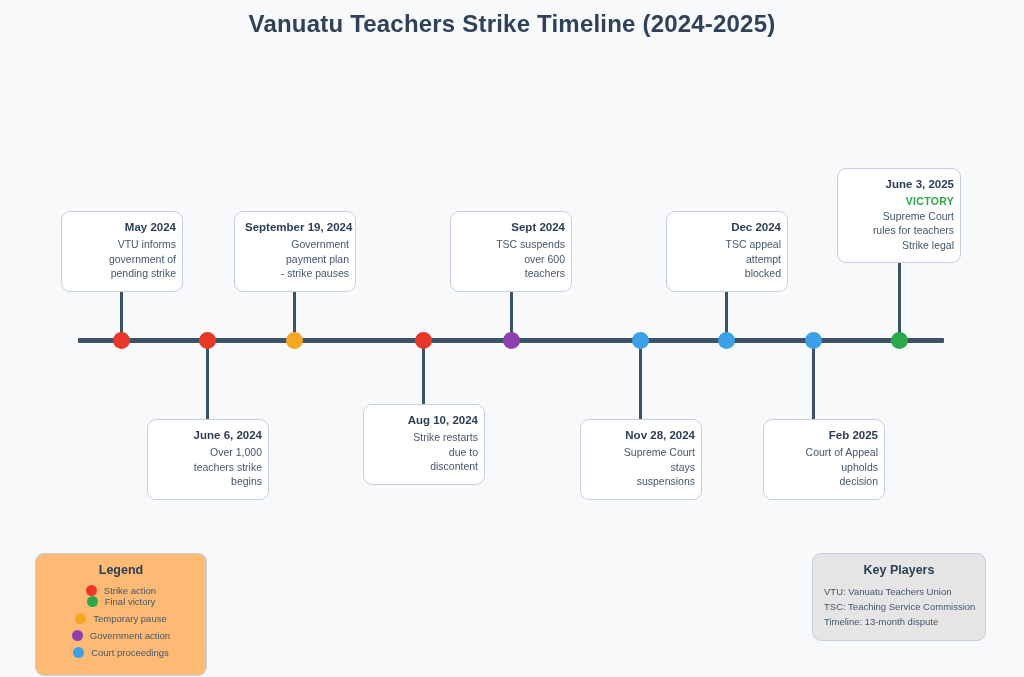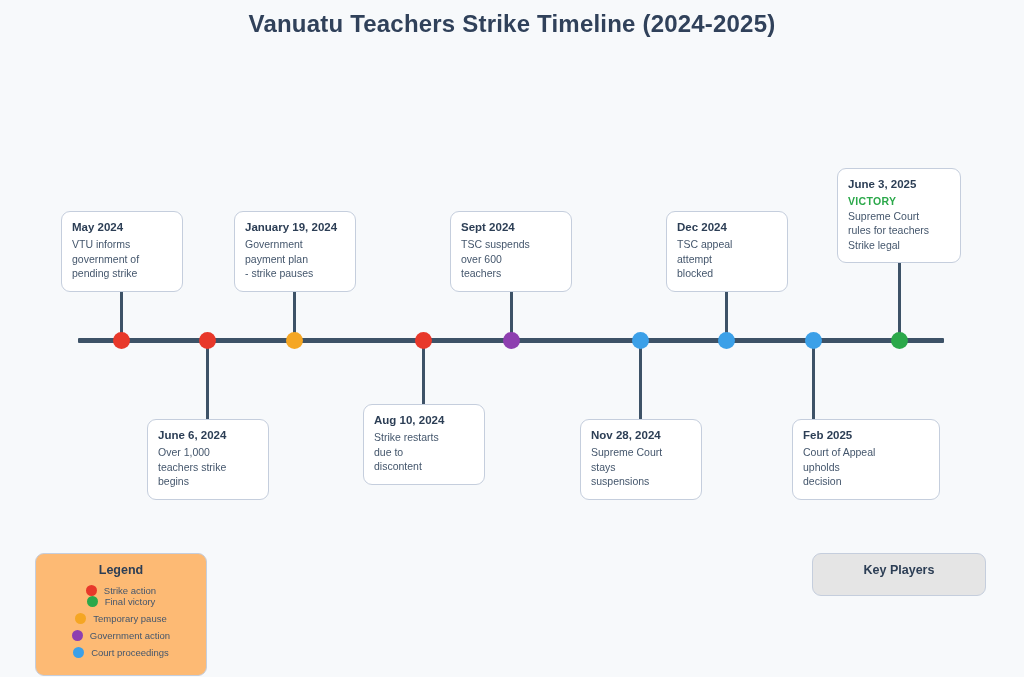--- a/index.html
+++ b/index.html
@@ -56,22 +56,22 @@
     background: #3d5267;
     z-index: 1;
   }
 
   .event-card {
     position: absolute;
     box-sizing: border-box;
     background: #ffffff;
     border: 1.4px solid #c5cedd;
     border-radius: 9px;
-    text-align: left;
-    padding: 9px 14px 10px 10px;
+    text-align: right;
+    padding: 9px 6px 10px 10px;
     z-index: 2;
   }
   .event-card .ev-date {
     font-size: 11.5px;
     font-weight: bold;
     color: #2c3e55;
     margin-bottom: 4px;
     white-space: nowrap;
   }
   .event-card .ev-line {
@@ -177,21 +177,21 @@
     <div class="event-dot" title="June 6, 2024" style="left: 207px; background: rgb(232, 56, 42);"></div>
     <div class="event-card" style="left: 147px; top: 419px; width: 122px; min-height: 62px;">
       <div class="ev-date">June 6, 2024</div>
       <div class="ev-line">Over 1,000</div>
       <div class="ev-line">teachers strike</div>
       <div class="ev-line">begins</div>
     </div>
     <div class="event-stem" style="left: 294px; top: 273px; height: 67px;"></div>
     <div class="event-dot" title="June 19, 2024" style="left: 294px; background: rgb(245, 166, 35);"></div>
     <div class="event-card" style="left: 234px; top: 211px; width: 122px; min-height: 62px;">
-      <div class="ev-date">January 19, 2024</div>
+      <div class="ev-date">September 19, 2024</div>
       <div class="ev-line">Government</div>
       <div class="ev-line">payment plan</div>
       <div class="ev-line">- strike pauses</div>
     </div>
     <div class="event-stem" style="left: 423px; top: 340px; height: 79px;"></div>
     <div class="event-dot" title="Aug 10, 2024" style="left: 423px; background: rgb(232, 56, 42);"></div>
     <div class="event-card" style="left: 363px; top: 404px; width: 122px; min-height: 62px;">
       <div class="ev-date">Aug 10, 2024</div>
       <div class="ev-line">Strike restarts</div>
       <div class="ev-line">due to</div>
@@ -216,21 +216,21 @@
     <div class="event-stem" style="left: 726px; top: 273px; height: 67px;"></div>
     <div class="event-dot" title="Dec 2024" style="left: 726px; background: rgb(59, 160, 232);"></div>
     <div class="event-card" style="left: 666px; top: 211px; width: 122px; min-height: 62px;">
       <div class="ev-date">Dec 2024</div>
       <div class="ev-line">TSC appeal</div>
       <div class="ev-line">attempt</div>
       <div class="ev-line">blocked</div>
     </div>
     <div class="event-stem" style="left: 813px; top: 340px; height: 79px;"></div>
     <div class="event-dot" title="Feb 2025" style="left: 813px; background: rgb(59, 160, 232);"></div>
-    <div class="event-card" style="left: 792px; top: 419px; width: 148px; min-height: 62px;">
+    <div class="event-card" style="left: 763px; top: 419px; width: 122px; min-height: 62px;">
       <div class="ev-date">Feb 2025</div>
       <div class="ev-line">Court of Appeal</div>
       <div class="ev-line">upholds</div>
       <div class="ev-line">decision</div>
     </div>
     <div class="event-stem" style="left: 899px; top: 246px; height: 94px;"></div>
     <div class="event-dot" title="June 3, 2025" style="left: 899px; background: rgb(43, 168, 74);"></div>
     <div class="event-card" style="left: 837px; top: 168px; width: 124px; min-height: 78px;">
       <div class="ev-date">June 3, 2025</div>
       <div class="ev-tag" style="color: rgb(43, 168, 74);">VICTORY</div>
@@ -270,13 +270,18 @@
         <div class="legend-item">
           <span class="legend-swatch" style="background: rgb(59, 160, 232);"></span>
           <span class="legend-label">Court proceedings</span>
         </div>
       </div>
     </div>
 </div>
 
 <div id="key-players-box">
   <div id="key-players-title">Key Players</div>
+  <div id="key-players-lines">
+      <div class="kp-line">VTU: Vanuatu Teachers Union</div>
+      <div class="kp-line">TSC: Teaching Service Commission</div>
+      <div class="kp-line">Timeline: 13-month dispute</div>
+    </div>
 </div>
 
 </body></html>

